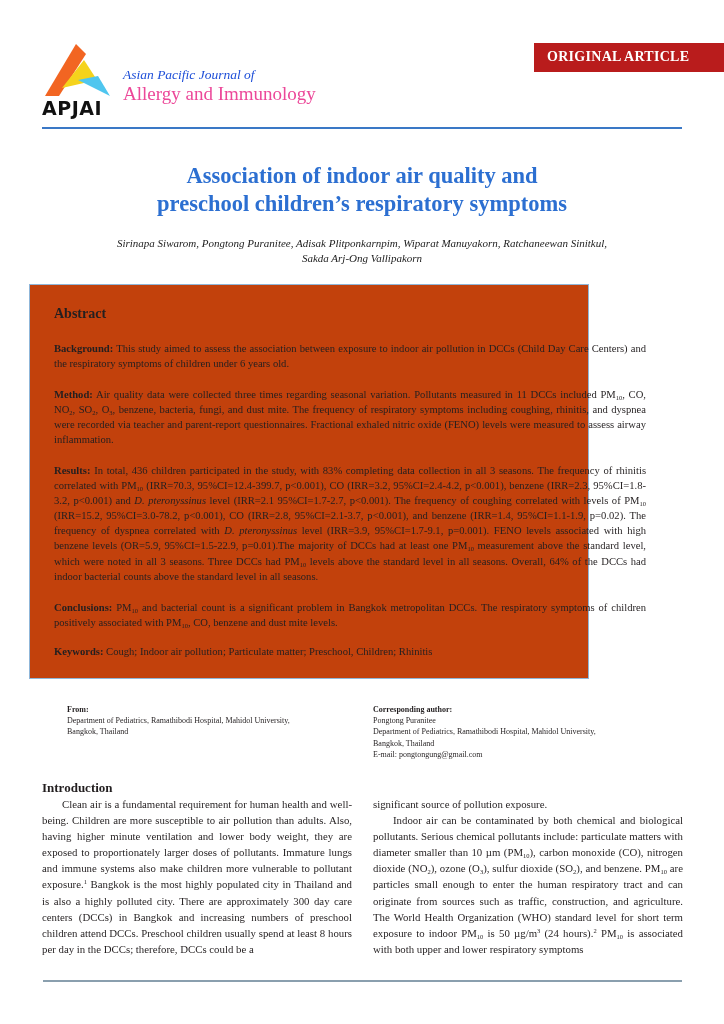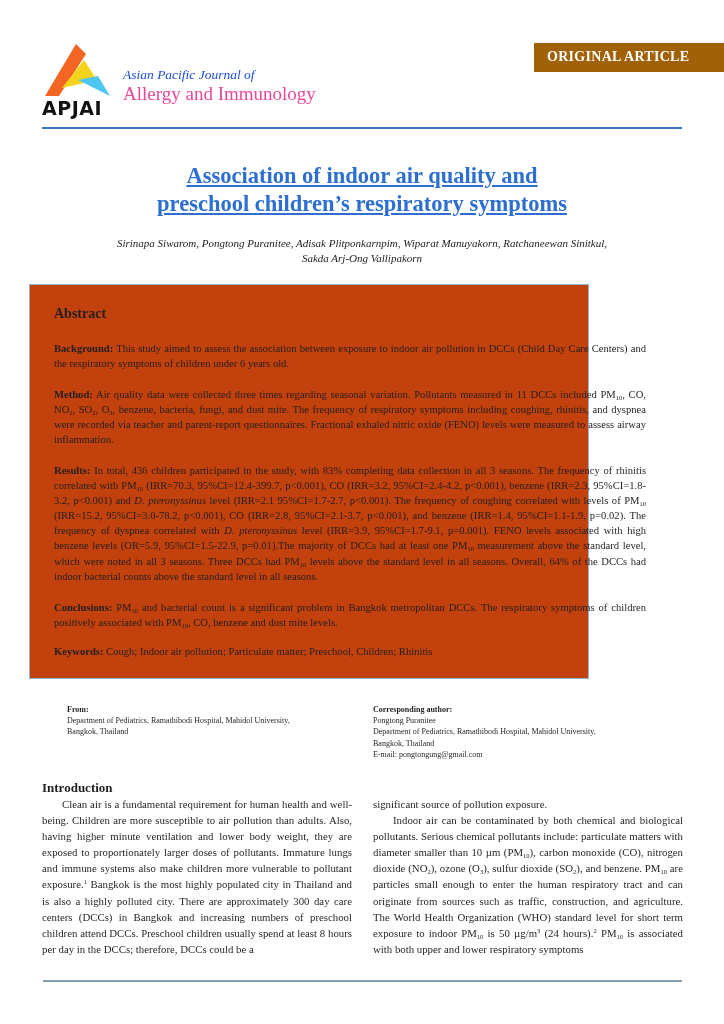--- a/index.html
+++ b/index.html
@@ -6,24 +6,24 @@
   html, body { width: 724px; height: 1024px; background: #ffffff; overflow: hidden; }
   body { position: relative; font-family: "Liberation Serif", "DejaVu Serif", serif; color: #231f20; }
 
   .logo { position: absolute; left: 42px; top: 40px; width: 72px; height: 80px; }
   .logo svg { position: absolute; left: 0; top: 0; }
   .logo-text { position: absolute; left: 0; top: 57px; font-family: "DejaVu Sans", sans-serif; font-weight: bold; font-size: 19px; letter-spacing: 0.5px; color: #111; }
   .journal { position: absolute; left: 123px; top: 67px; }
   .journal .line1 { font-style: italic; font-size: 13.5px; color: #1d4ed8; line-height: 16px; }
   .journal .line2 { font-size: 19px; color: #ec4899; line-height: 22px; }
 
-  .badge { position: absolute; left: 534px; top: 43px; width: 190px; height: 29px; background: #a16207; color: #fff; font-weight: bold; font-size: 14px; letter-spacing: 0.3px; padding: 6px 0 0 13px; }
+  .badge { position: absolute; left: 534px; top: 43px; width: 190px; height: 29px; background: #b91c1c; color: #fff; font-weight: bold; font-size: 14px; letter-spacing: 0.3px; padding: 6px 0 0 13px; }
   .header-rule { position: absolute; left: 42px; top: 127px; width: 640px; height: 2px; background: #3a78c6; }
 
-  .title { position: absolute; left: 0; top: 162px; width: 724px; text-align: center; color: #2c6fd1; font-weight: bold; font-size: 22.5px; line-height: 28px; text-decoration: underline; }
+  .title { position: absolute; left: 0; top: 162px; width: 724px; text-align: center; color: #2c6fd1; font-weight: bold; font-size: 22.5px; line-height: 28px; }
   .authors { position: absolute; left: 0; top: 236px; width: 724px; text-align: center; font-style: italic; font-size: 11px; line-height: 15px; color: #222; }
 
   .abstract-box { position: absolute; left: 29px; top: 284px; width: 560px; height: 395px; background: #c2410c; border: 1.5px solid #8fb6d9; }
   .abstract-heading { position: absolute; left: 24px; top: 21px; font-weight: bold; font-size: 14px; color: #231f20; }
   .abs-para { position: absolute; left: 24px; width: 592px; font-size: 10.6px; line-height: 15.1px; text-align: justify; color: #231f20; }
   .abs-para b { font-weight: bold; }
   .abs-para i { font-style: italic; }
   sub { font-size: 6.5px; vertical-align: -2px; line-height: 0; }
   sup { font-size: 6.5px; vertical-align: 4px; line-height: 0; }
 

